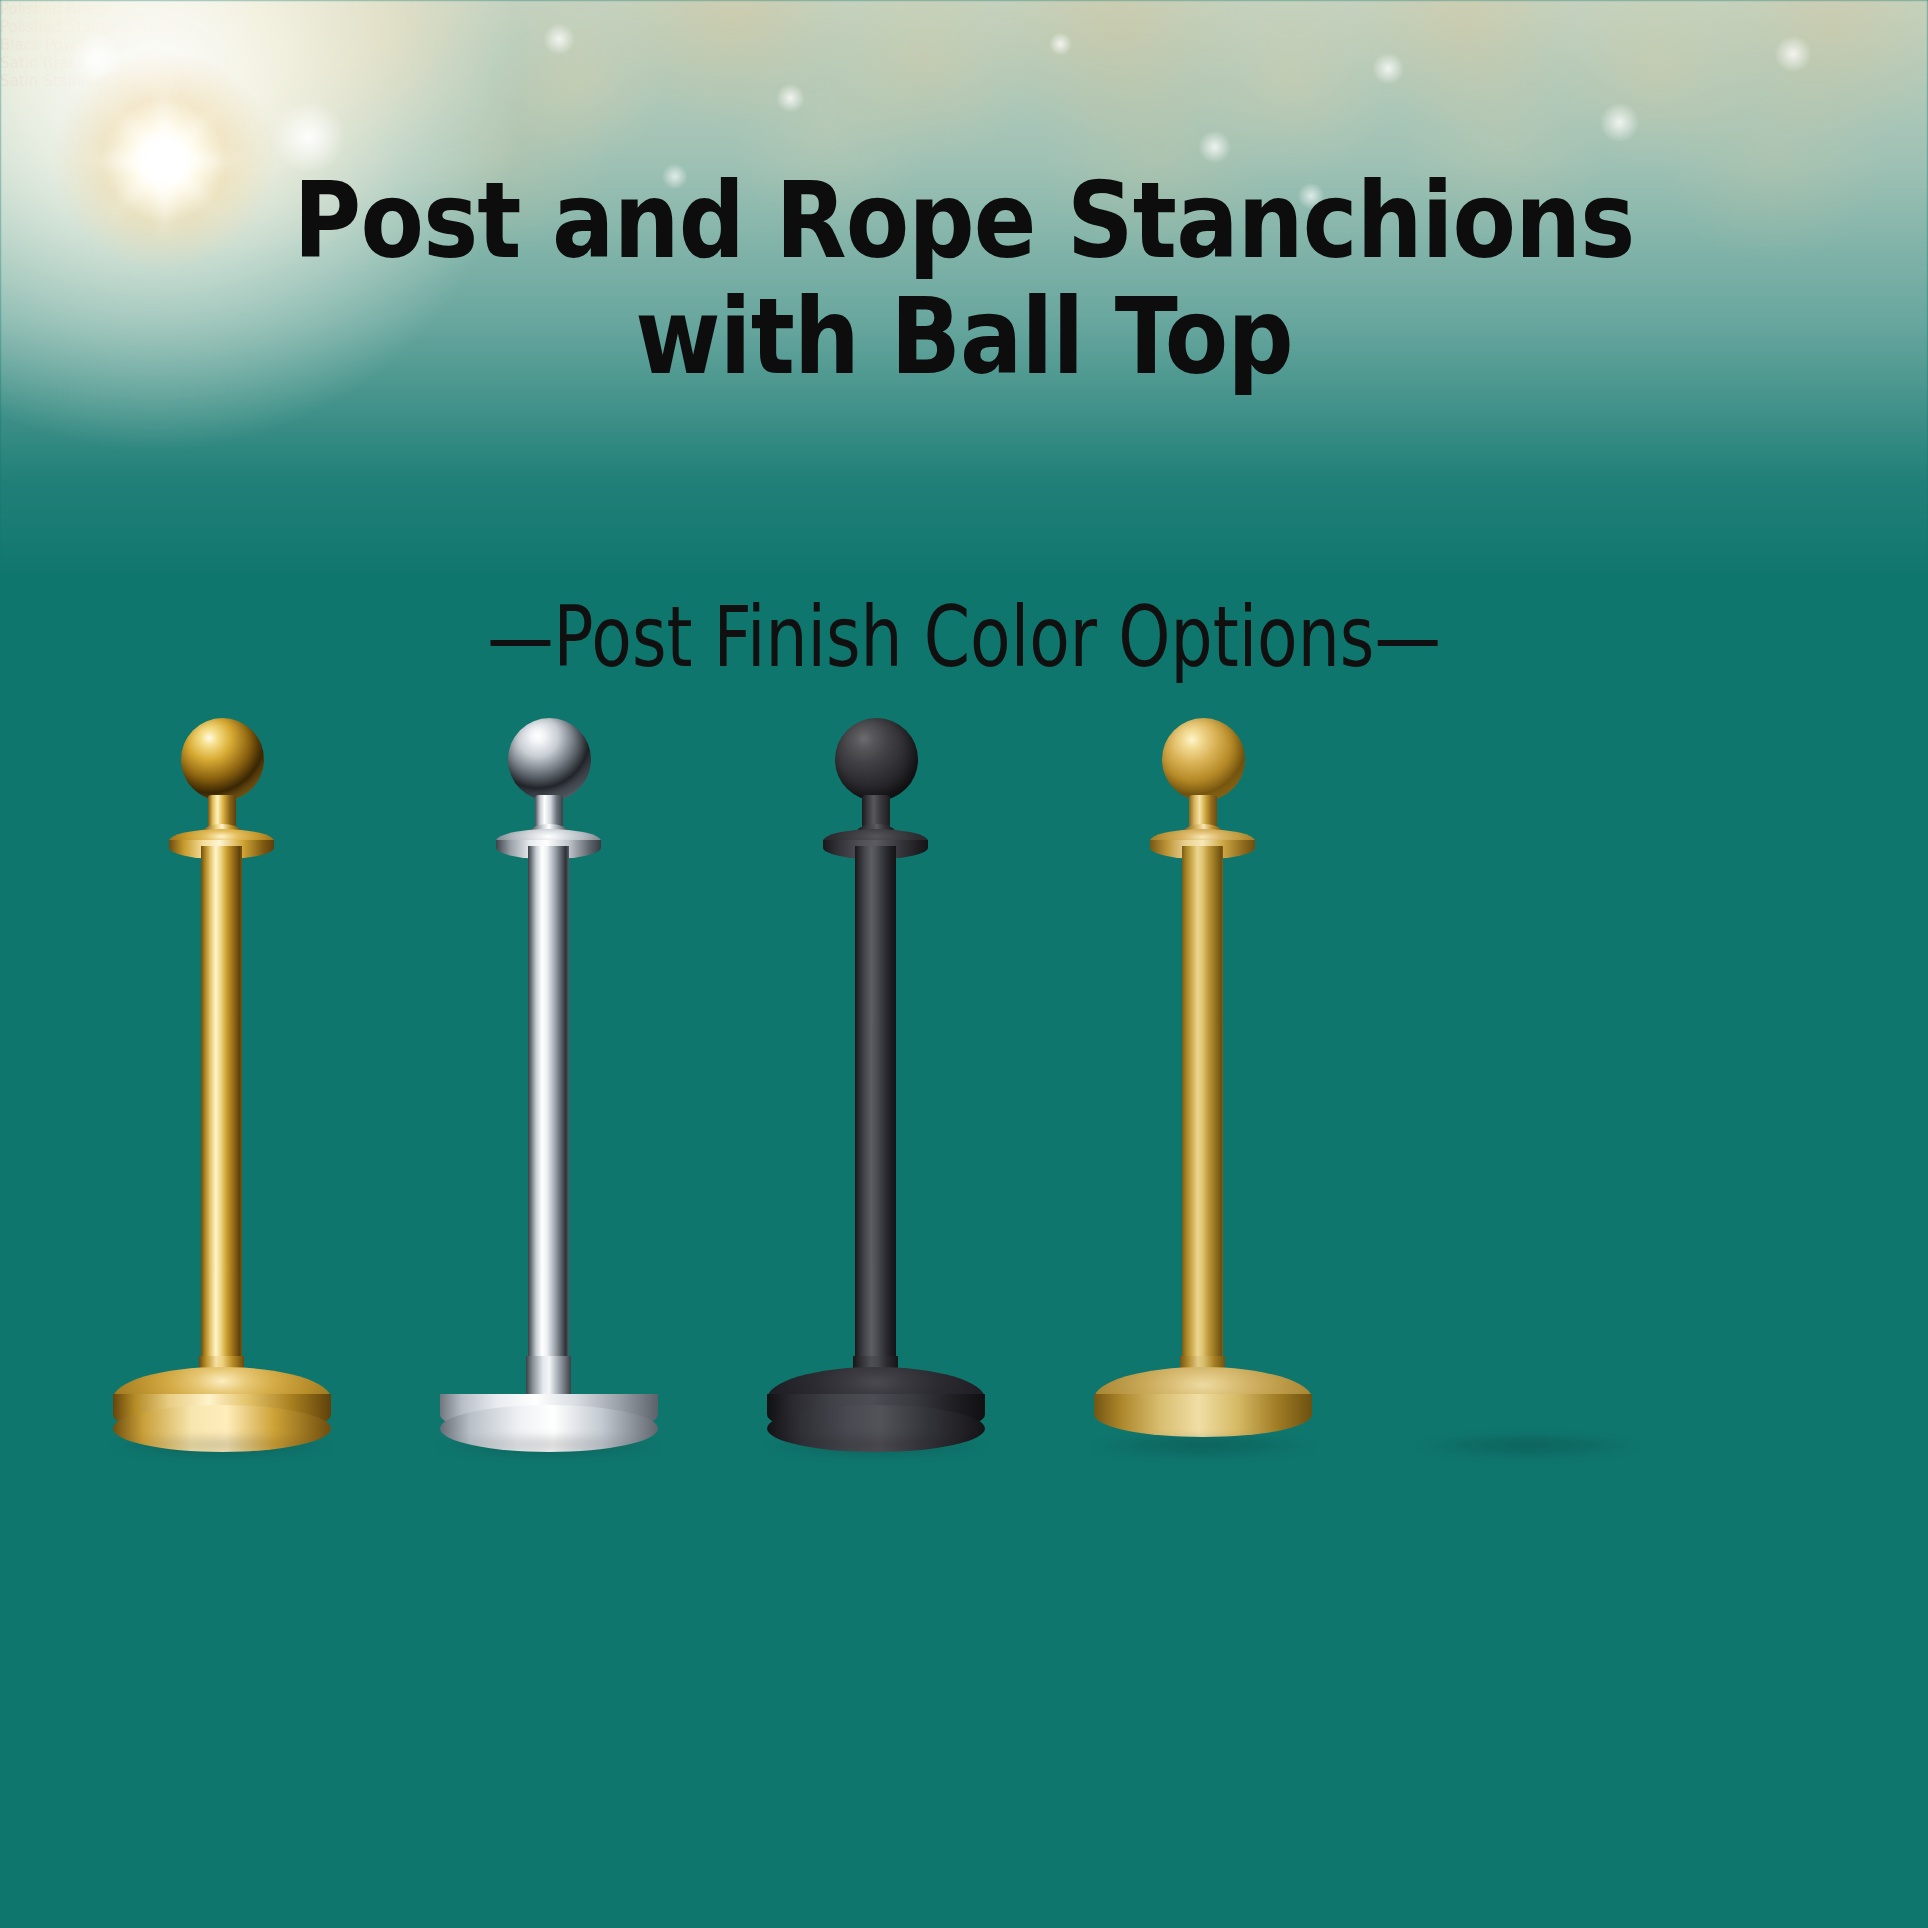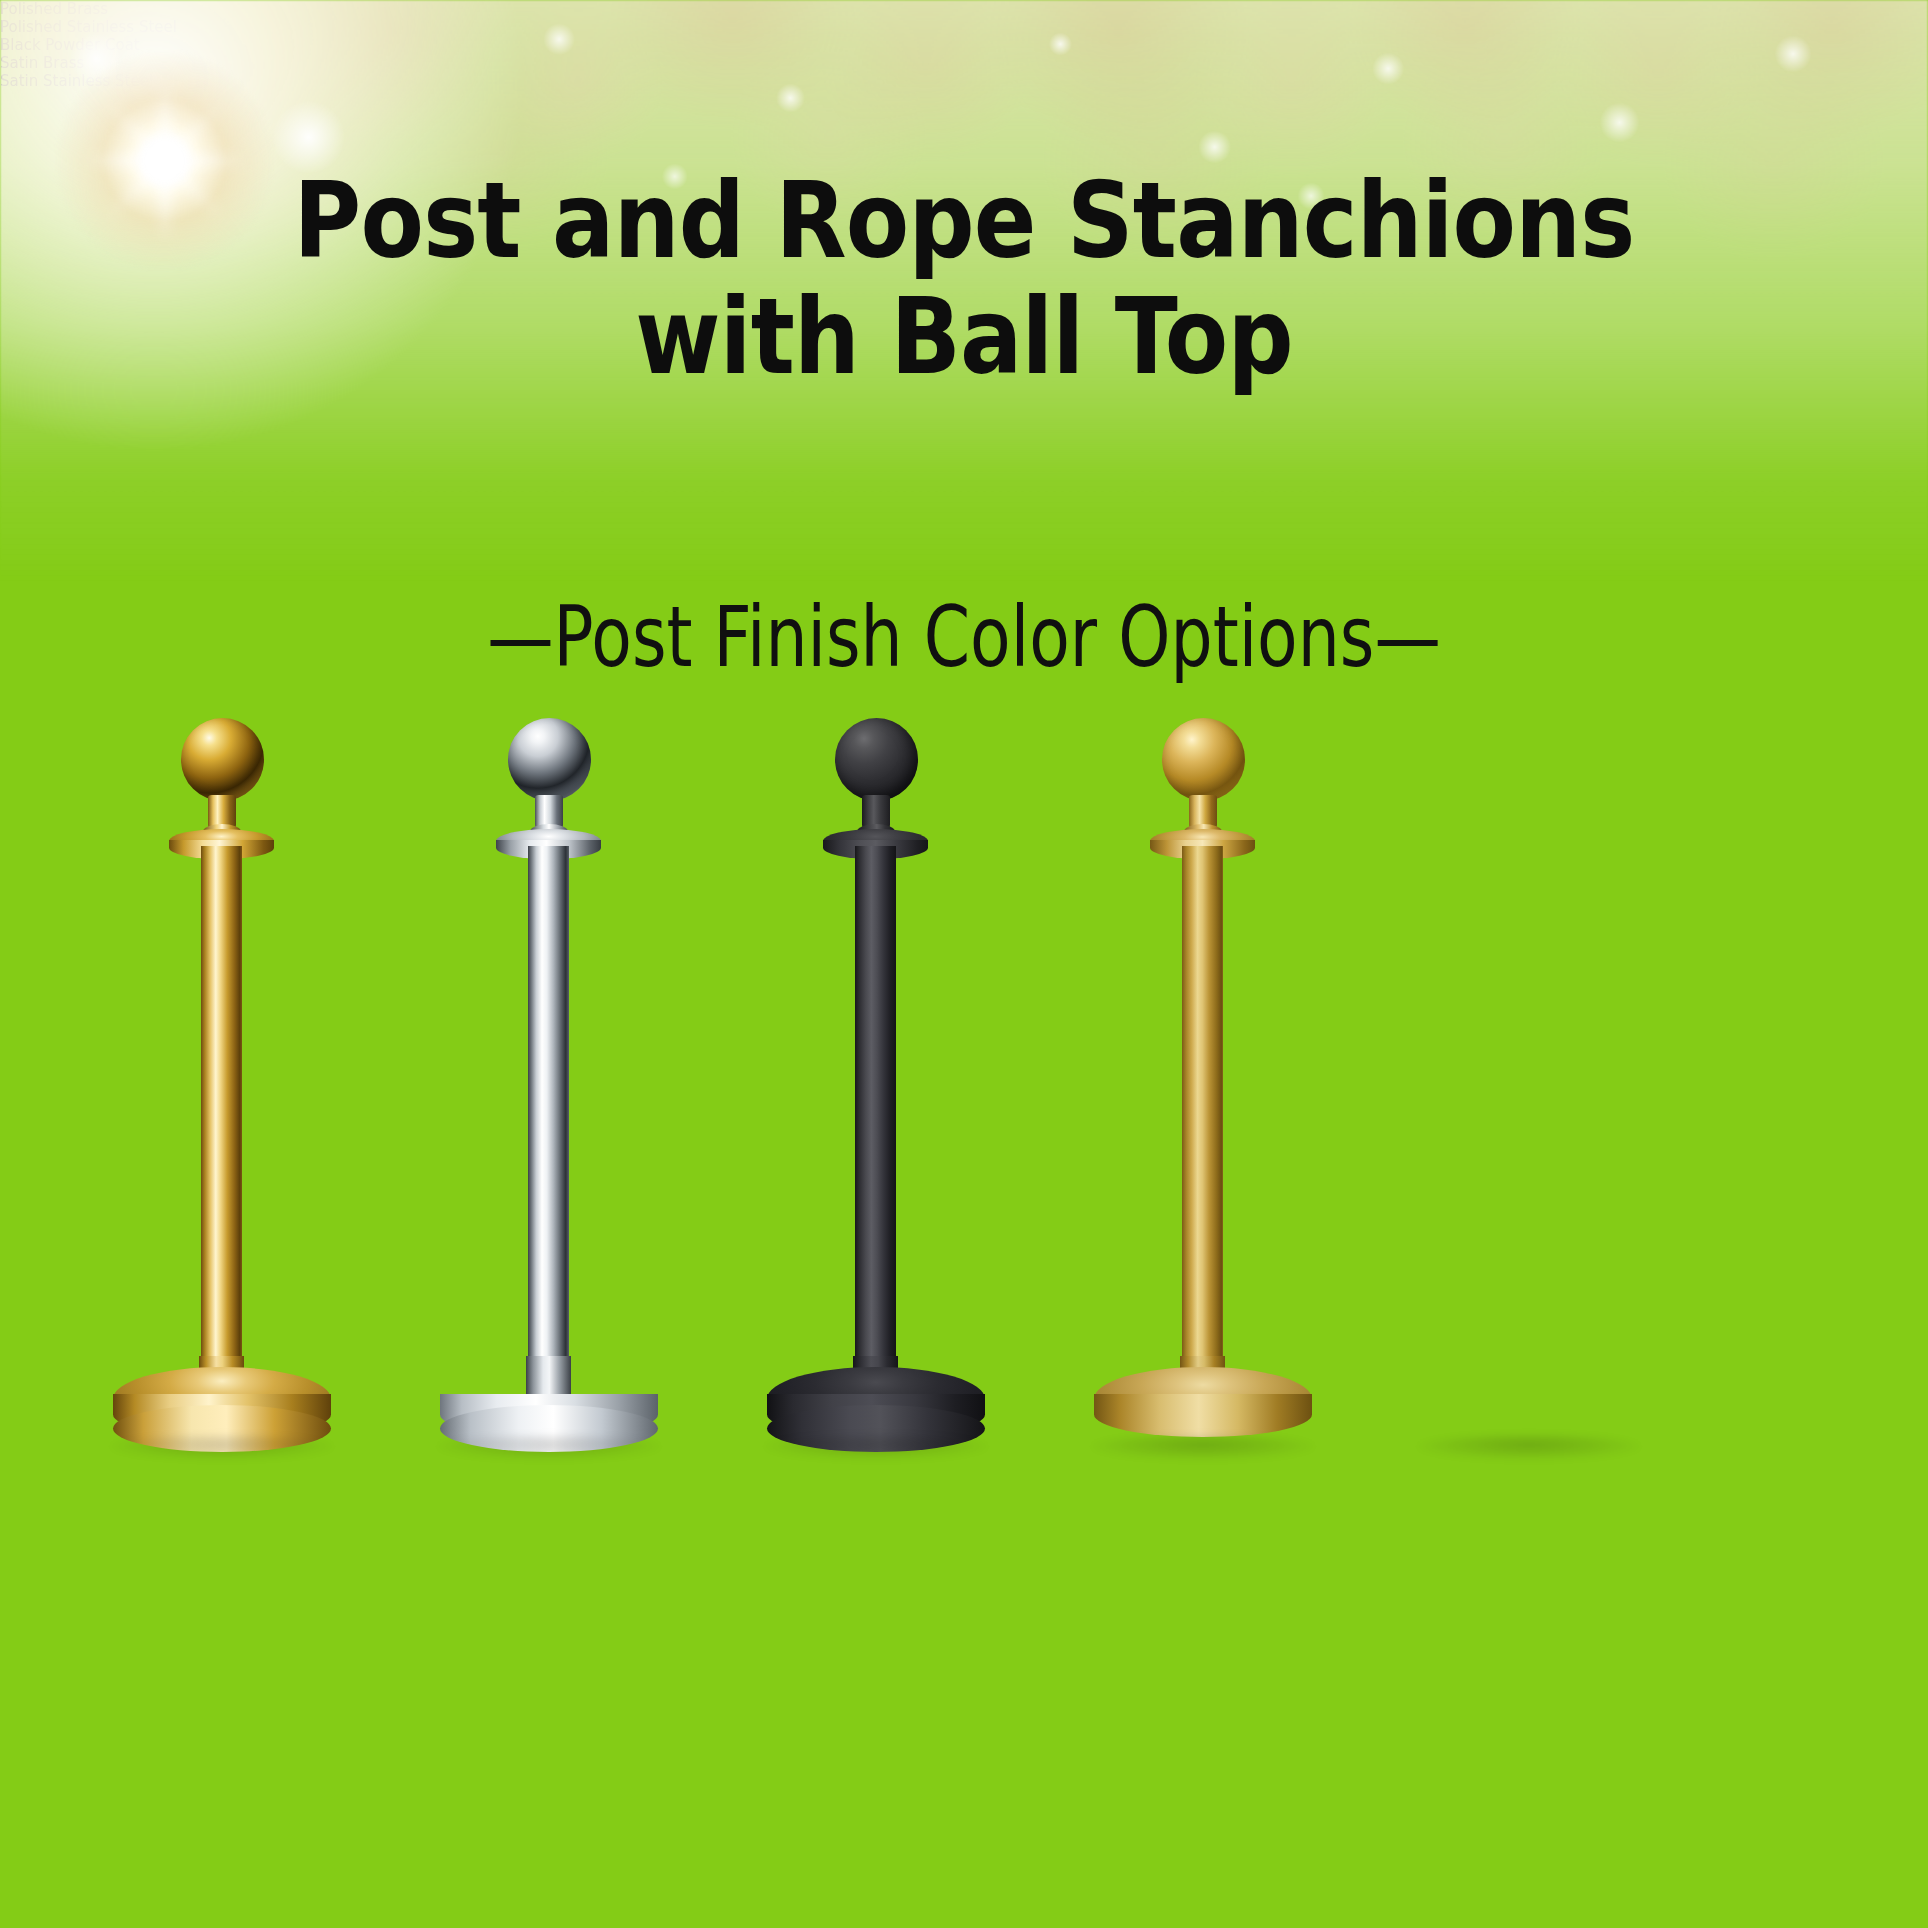--- a/index.html
+++ b/index.html
@@ -9,21 +9,21 @@
     background: #ffffff;
   }
   body {
     font-family: "DejaVu Sans", sans-serif;
   }
 
   #page {
     position: relative;
     width: 1928px;
     height: 1928px;
-    background: #84cc16;
+    background: #0f766e;
     overflow: hidden;
   }
 
   
   .bg-bokeh {
     position: absolute;
     left: 0; top: 0;
     width: 1928px;
     height: 584px;
     background:

